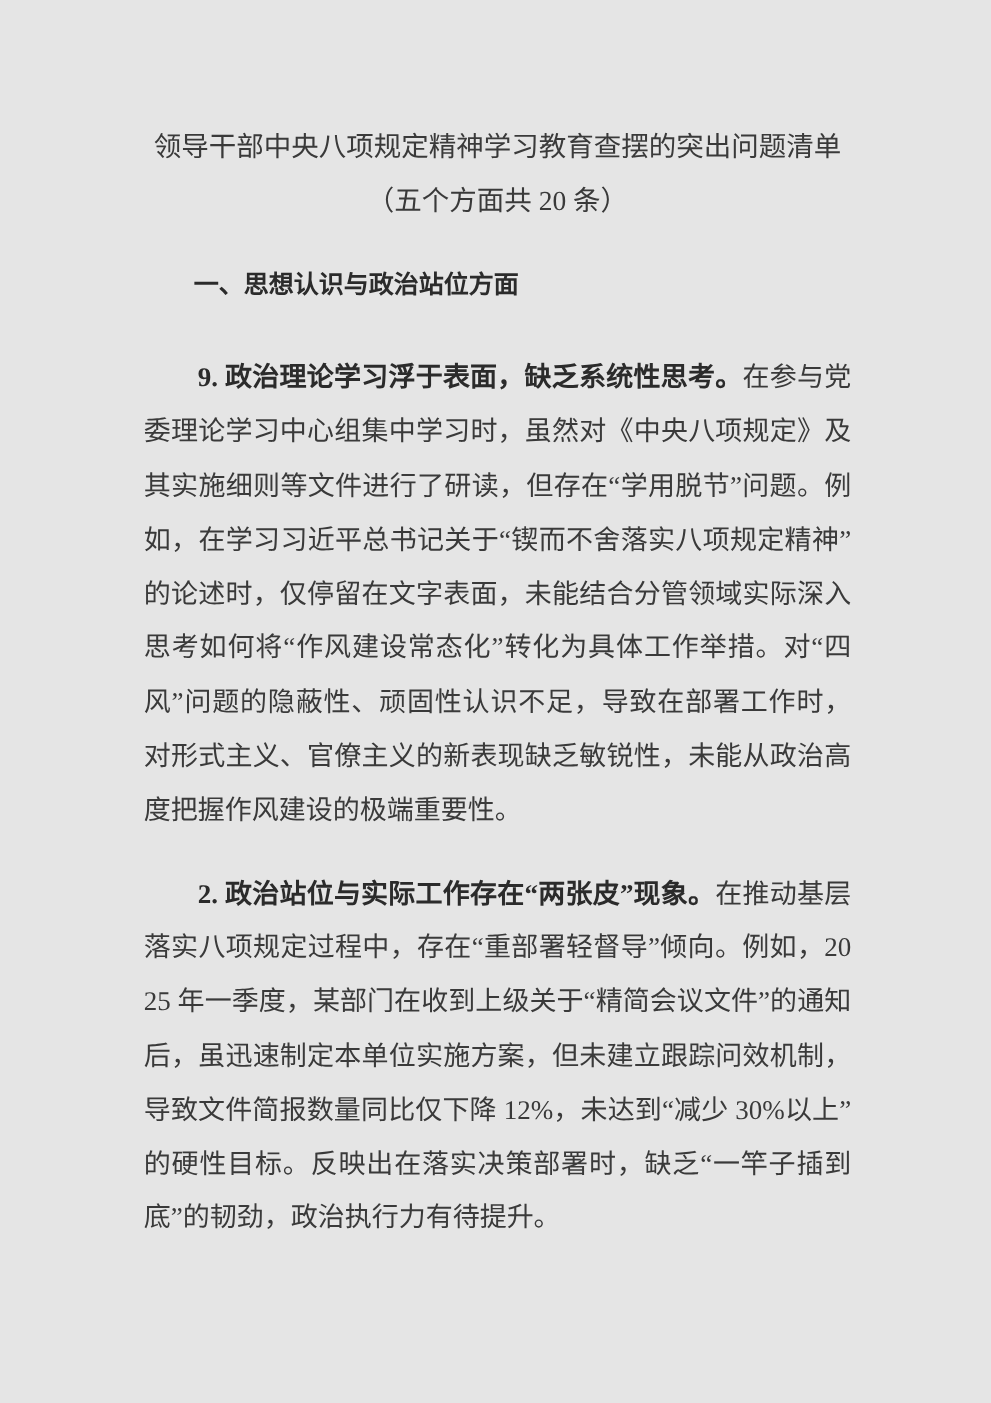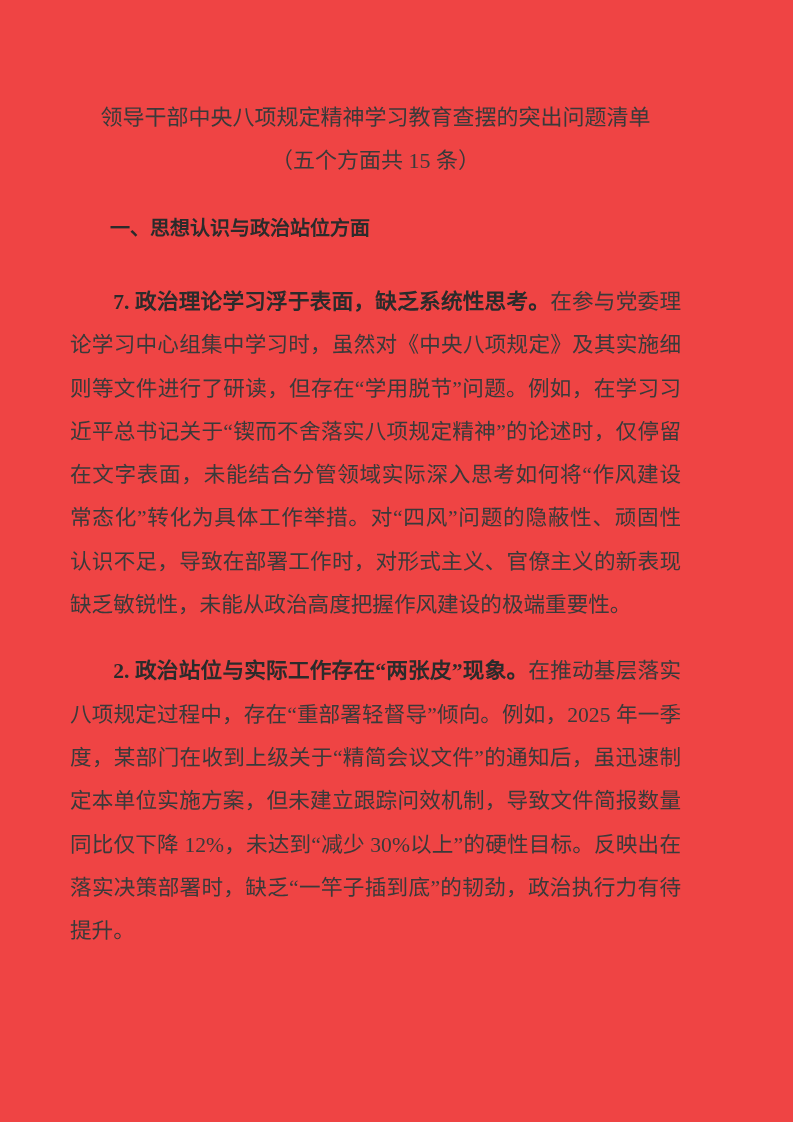--- a/index.html
+++ b/index.html
@@ -5,23 +5,23 @@
   html, body {
     margin: 0;
     padding: 0;
     background: #ffffff;
   }
   .page {
     position: relative;
     width: 793px;
     height: 1122px;
     margin: 0 auto;
-    background: #ef4444;
+    background: #e5e5e5;
     box-sizing: border-box;
-    padding: 96px 112px 0 70px;
+    padding: 96px 112px 0 115px;
     font-family: "Liberation Serif", serif;
     color: #333333;
     overflow: hidden;
   }
   .doc-title {
     margin: 0;
     font-size: 22px;
     line-height: 43px;
     font-weight: normal;
     text-align: center;
@@ -59,25 +59,25 @@
     color: #2b2b2b;
   }
 </style>
 </head>
 <body>
 
 <div class="page">
 
   <h1 class="doc-title">领导干部中央八项规定精神学习教育查摆的突出问题清单</h1>
 
-  <div class="doc-subtitle">（五个方面共 15 条）</div>
+  <div class="doc-subtitle">（五个方面共 20 条）</div>
 
   <h2 class="section-heading">一、思想认识与政治站位方面</h2>
 
   <p class="para para-1">
-    <span class="lead">7. 政治理论学习浮于表面，缺乏系统性思考。</span><span>在参与党委理论学习中心组集中学习时，虽然对《中央八项规定》及其实施细则等文件进行了研读，但存在“学用脱节”问题。例如，在学习习近平总书记关于“锲而不舍落实八项规定精神”的论述时，仅停留在文字表面，未能结合分管领域实际深入思考如何将“作风建设常态化”转化为具体工作举措。对“四风”问题的隐蔽性、顽固性认识不足，导致在部署工作时，对形式主义、官僚主义的新表现缺乏敏锐性，未能从政治高度把握作风建设的极端重要性。</span>
+    <span class="lead">9. 政治理论学习浮于表面，缺乏系统性思考。</span><span>在参与党委理论学习中心组集中学习时，虽然对《中央八项规定》及其实施细则等文件进行了研读，但存在“学用脱节”问题。例如，在学习习近平总书记关于“锲而不舍落实八项规定精神”的论述时，仅停留在文字表面，未能结合分管领域实际深入思考如何将“作风建设常态化”转化为具体工作举措。对“四风”问题的隐蔽性、顽固性认识不足，导致在部署工作时，对形式主义、官僚主义的新表现缺乏敏锐性，未能从政治高度把握作风建设的极端重要性。</span>
   </p>
 
   <p class="para para-2">
     <span class="lead">2. 政治站位与实际工作存在“两张皮”现象。</span><span>在推动基层落实八项规定过程中，存在“重部署轻督导”倾向。例如，2025 年一季度，某部门在收到上级关于“精简会议文件”的通知后，虽迅速制定本单位实施方案，但未建立跟踪问效机制，导致文件简报数量同比仅下降 12%，未达到“减少 30%以上”的硬性目标。反映出在落实决策部署时，缺乏“一竿子插到底”的韧劲，政治执行力有待提升。</span>
   </p>
 
 </div>
 
 </body></html>

